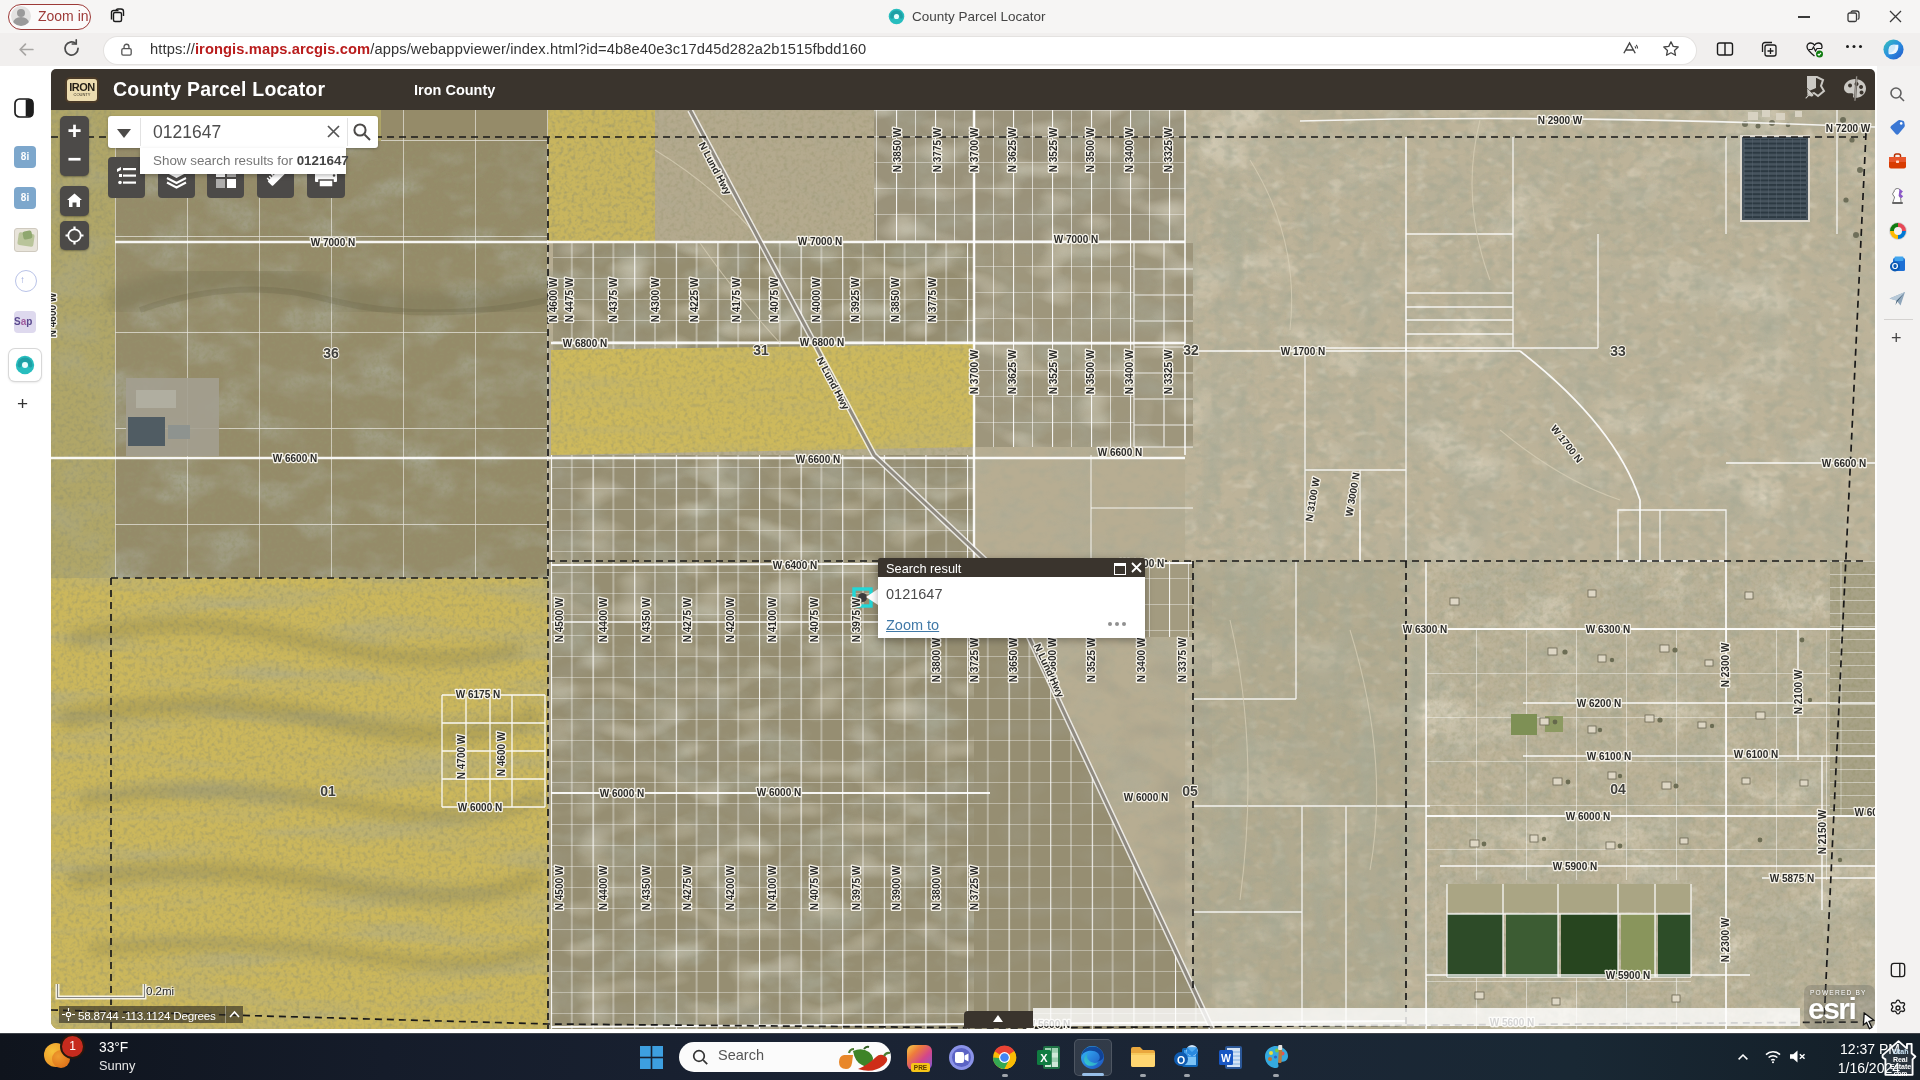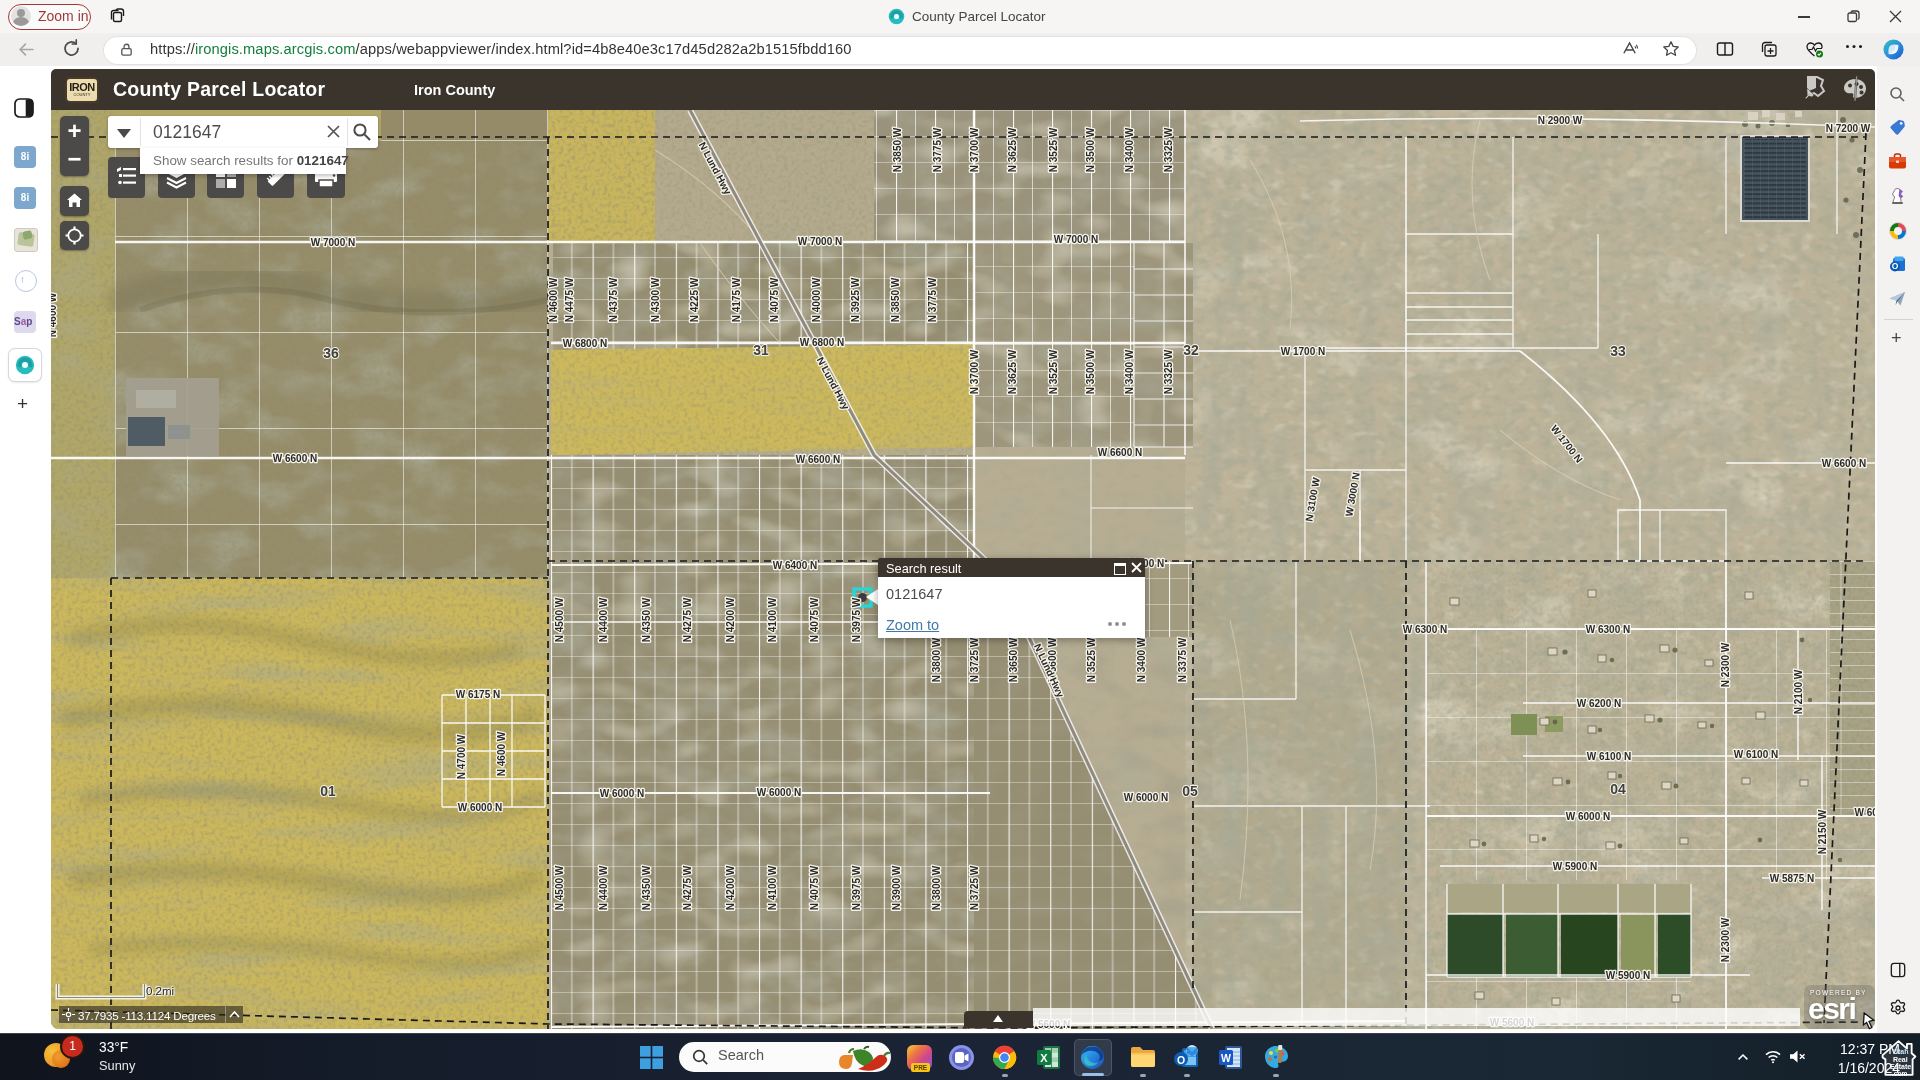--- a/index.html
+++ b/index.html
@@ -50,21 +50,21 @@
   <svg class="abs" style="left:62px;top:6px" width="19" height="19" viewBox="0 0 16 16" fill="none" stroke="#4c4c4c" stroke-width="1.5" stroke-linecap="round">
     <path d="M13.5 8 a5.5 5.5 0 1 1-1.8-4.1"></path>
         <path d="M12 .8 v3.4 h-3.4" stroke-width="1.4"></path>
   </svg>
 
   <div class="abs" style="left:104px;top:3.5px;width:1592px;height:27px;background:#fff;border-radius:14px;box-shadow:0 0 0 1px #e4e2e0;"></div>
   <svg class="abs" style="left:119px;top:9px" width="15" height="15" viewBox="0 0 16 16" fill="none" stroke="#555" stroke-width="1.4">
     <rect x="3" y="7" width="10" height="7" rx="1.4"></rect>
         <path d="M5.4 7 V5 a2.6 2.6 0 0 1 5.2 0 v2"></path>
   </svg>
-  <div class="abs" style="left:150px;top:8px;font-size:14.7px;color:#343434;letter-spacing:.1px;">https://<b style="font-weight:normal;color:#15803d">irongis.maps.arcgis.com</b>/apps/webappviewer/index.html?id=4b8e40e3c17d45d282a2b1515fbdd160</div>
+  <div class="abs" style="left:150px;top:8px;font-size:14.7px;color:#343434;letter-spacing:.1px;">https://<b style="font-weight:bold;color:#b91c1c">irongis.maps.arcgis.com</b>/apps/webappviewer/index.html?id=4b8e40e3c17d45d282a2b1515fbdd160</div>
 
   <svg class="abs" style="left:1622px;top:8px" width="17" height="17" viewBox="0 0 18 18" fill="none" stroke="#444" stroke-width="1.4">
     <path d="M2 13 L8 2 L14 13 M4 9.5 h8" stroke-width="1.5"></path>
     <path d="M15 4 a6 6 0 0 1 1.5 4" stroke-width="1.2"></path>
         <path d="M13.6 5.6 a3.4 3.4 0 0 1 .9 2.4" stroke-width="1.2"></path>
   </svg>
   <svg class="abs" style="left:1662px;top:7px" width="18" height="18" viewBox="0 0 18 18" fill="none" stroke="#444" stroke-width="1.3" stroke-linejoin="round">
     <path d="M9 1.8 l2.2 4.6 5 .6-3.7 3.4 1 4.9L9 12.8 4.5 15.3l1-4.9L1.8 7l5-.6z"></path>
   </svg>
 
@@ -708,21 +708,21 @@
       <path d="M2.5 2 V15.5 H89.5 V2" fill="none" stroke="#fff" stroke-width="4" opacity=".85"></path>
       <path d="M2.5 2 V15.5 H89.5 V2" fill="none" stroke="#555" stroke-width="1.1" opacity="0.7"></path>
     </svg>
 <div class="abs" style="left:146px;top:985px;font-size:11.5px;color:#222;text-shadow:0 0 2px #fff,0 0 2px #fff,1px 1px 1px #fff,-1px -1px 1px #fff;">0.2mi</div>
 
 <div class="abs" style="left:59px;top:1006px;width:184px;height:17px;background:rgba(44,40,34,.62);"></div>
 <svg class="abs" style="left:62px;top:1008px" width="13" height="13" viewBox="0 0 13 13" stroke="#fff" stroke-width="1.2" fill="none">
       <circle cx="6.5" cy="6.5" r="2.2"></circle>
       <path d="M6.5 0 V3 M6.5 10 V13 M0 6.5 H3 M10 6.5 H13"></path>
     </svg>
-<div class="abs" style="left:78px;top:1009px;font-size:11.6px;color:#fff;letter-spacing:-0.2px;">37.7935 -113.1124 Degrees</div>
+<div class="abs" style="left:78px;top:1009px;font-size:11.6px;color:#fff;letter-spacing:-0.2px;">58.8744 -113.1124 Degrees</div>
 <div class="abs" style="left:225px;top:1006px;width:1px;height:17px;background:rgba(255,255,255,.35);"></div>
 <svg class="abs" style="left:229px;top:1010px" width="11" height="9" viewBox="0 0 11 9" fill="none" stroke="#fff" stroke-width="1.6">
       <path d="M1 7 L5.5 2 L10 7"></path>
     </svg>
 
 <div class="abs" style="left:964px;top:1011px;width:69px;height:17px;background:#3a342d;border-radius:4px 0 0 0;"></div>
 <div class="abs" style="left:993px;top:1015px;width:0;height:0;border-left:5px solid transparent;border-right:5px solid transparent;border-bottom:7px solid #fff;"></div>
 <div class="abs" style="left:1033px;top:1008px;width:767px;height:18px;background:rgba(255,255,255,.8);"></div>
 
 <div class="abs" style="left:1804px;top:985px;width:71px;height:44px;background:rgba(100,100,92,.3);border-radius:7px;"></div>

